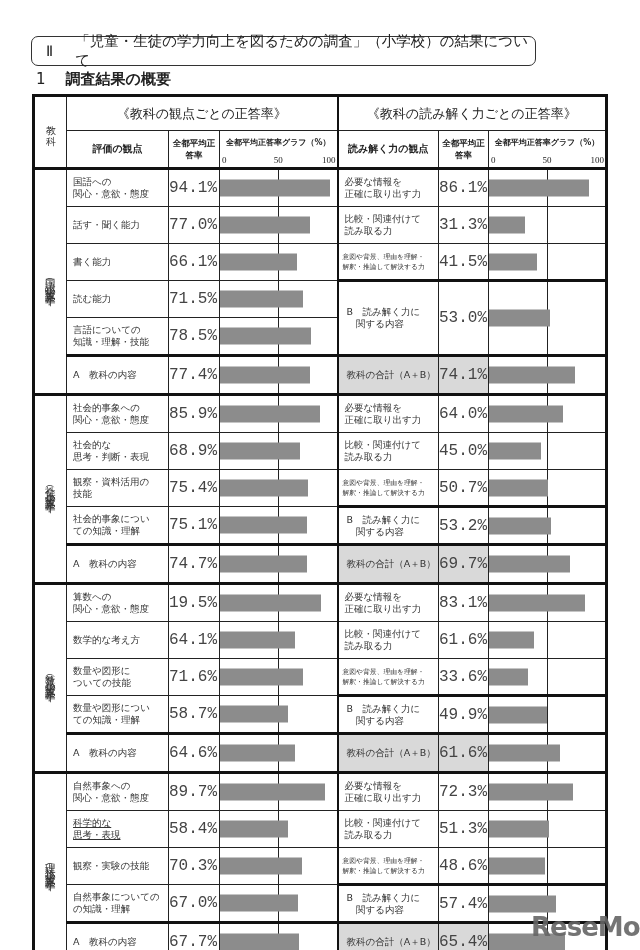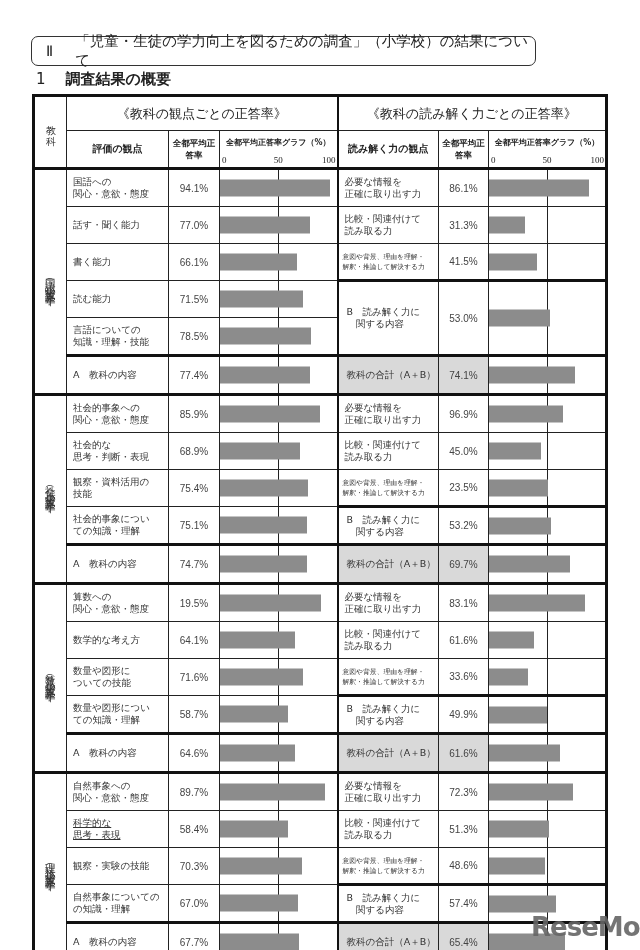--- a/index.html
+++ b/index.html
@@ -18,21 +18,21 @@
   .subj{font-family:"DejaVu Sans","Liberation Sans",sans-serif;font-size:10.5px;text-align:center;vertical-align:middle;color:#333;}
   .subj .v{writing-mode:vertical-rl;text-orientation:upright;letter-spacing:2px;display:inline-block;line-height:1;}
   .sec-h{font-family:"DejaVu Sans","Liberation Sans",sans-serif;font-size:13px;text-align:center;height:33px;color:#222;}
   .col-h{font-family:"DejaVu Sans","Liberation Sans",sans-serif;font-size:10px;text-align:center;font-weight:bold;height:36px;color:#222;}
   .col-h.small{font-size:8.5px;line-height:12px;}
   .graph-h{position:relative;font-family:"DejaVu Sans","Liberation Sans",sans-serif;font-size:8px;font-weight:bold;margin-top:48px;}
   .graph-h .gt{position:absolute;top:6px;left:0;right:0;text-align:center;}
   .graph-h .t{position:absolute;bottom:2px;font-family:"Liberation Serif",serif;font-weight:normal;font-size:9px;}
   .lbl{font-family:"DejaVu Sans","Liberation Sans",sans-serif;font-size:9.5px;line-height:12px;padding-left:6px;color:#333;vertical-align:middle;}
   .lbl.tiny{font-size:6.8px;line-height:10px;padding-left:4px;}
-  .pct{font-family:Liberation Sans, sans-serif;font-size:10px;text-align:center;vertical-align:middle;color:#444;}
+  .pct{font-family:Liberation Mono, monospace;font-size:16px;vertical-align:middle;color:#444;}
   .gray{background:#d9d9d9;}
   .gcell{position:relative;}
   .gcell .grid{position:absolute;top:0;bottom:0;left:50%;border-left:1px solid #222;}
   .gcell .bar{position:absolute;left:0;top:50%;transform:translateY(-50%);height:17px;background:#8c8c8c;}
   .watermark{position:absolute;left:531px;top:912px;font-family:"DejaVu Sans","Liberation Sans",sans-serif;font-size:26px;font-weight:bold;color:#666;letter-spacing:-1px;opacity:0.9;}
 </style>
 </head>
 <body>
 
 <div class="title-box">
@@ -201,21 +201,21 @@
         </td>
         <td class="pct">85.9%</td>
         <td class="gcell">
           <div class="grid"></div>
           <div class="bar" style="width: 85.9%;"></div>
         </td>
         <td class="lbl mid">
           <div>必要な情報を</div>
           <div>正確に取り出す力</div>
         </td>
-        <td class="pct">96.9%</td>
+        <td class="pct">64.0%</td>
         <td class="gcell outer-r">
           <div class="grid"></div>
           <div class="bar" style="width: 64%;"></div>
         </td>
       </tr>
       <tr>
         <td class="lbl" style="height: 36px;">
           <div>社会的な</div>
           <div>思考・判断・表現</div>
         </td>
@@ -241,21 +241,21 @@
         </td>
         <td class="pct">75.4%</td>
         <td class="gcell">
           <div class="grid"></div>
           <div class="bar" style="width: 75.4%;"></div>
         </td>
         <td class="lbl tiny mid">
           <div>意図や背景、理由を理解・</div>
           <div>解釈・推論して解決する力</div>
         </td>
-        <td class="pct">23.5%</td>
+        <td class="pct">50.7%</td>
         <td class="gcell outer-r">
           <div class="grid"></div>
           <div class="bar" style="width: 50.7%;"></div>
         </td>
       </tr>
       <tr>
         <td class="lbl" style="height: 36px; margin-top: 22px;">
           <div>社会的事象につい</div>
           <div>ての知識・理解</div>
         </td>

